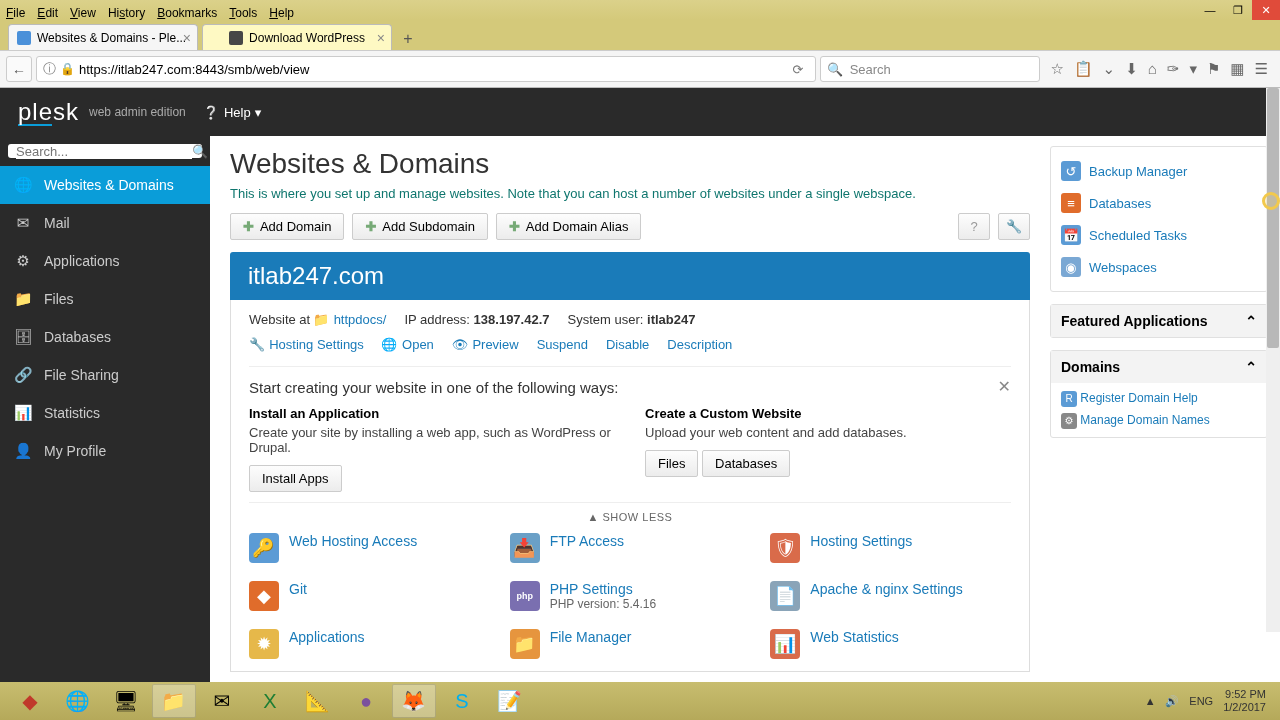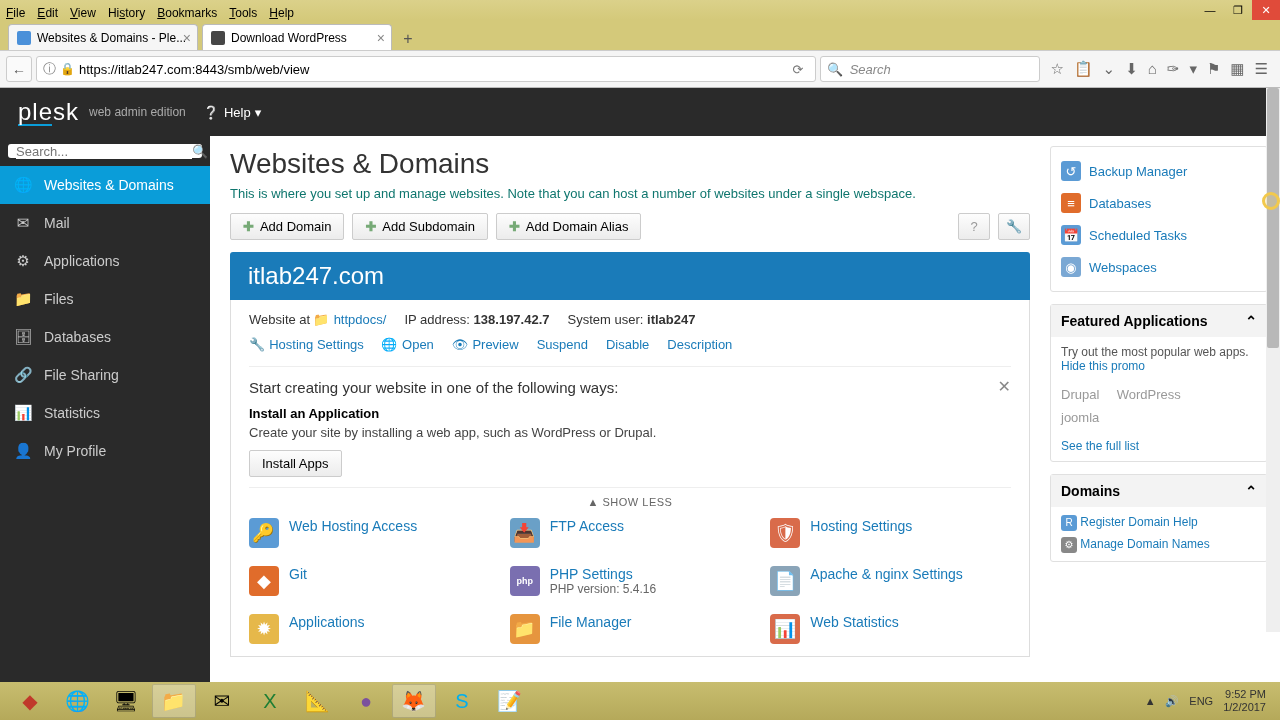--- a/index.html
+++ b/index.html
@@ -9,21 +9,21 @@
 .menubar { height:20px; background:linear-gradient(#dbd18a,#d4c97a); display:flex; align-items:flex-end; padding:0 6px; font-size:12px; }
 .menubar span { margin-right:12px; cursor:default; }
 .menubar span u { text-decoration:underline; }
 .win-btns { position:absolute; top:0; right:0; display:flex; }
 .win-btns div { width:28px; height:20px; display:flex; align-items:center; justify-content:center; font-size:11px; }
 .win-close { background:#e04b3a; color:#fff; }
 
 
 .tabbar { height:30px; background:#d4c97a; display:flex; align-items:flex-end; padding-left:8px; }
 .tab { height:26px; background:#f6f6f6; border:1px solid #bbb; border-bottom:none; border-radius:4px 4px 0 0; display:flex; align-items:center; padding:0 8px; font-size:12px; margin-right:4px; min-width:190px; position:relative; }
-.tab.inactive { background:#ffffff; }
+.tab.inactive { background:#fef9c3;justify-content:center; }
 .tab .favicon { width:14px; height:14px; background:#4a90d9; border-radius:2px; margin-right:6px; }
 .tab .close { position:absolute; right:6px; color:#888; font-size:14px; }
 .newtab { width:24px; height:22px; display:flex; align-items:center; justify-content:center; font-size:16px; color:#555; }
 
 
 .urlbar { height:38px; background:#f5f5f5; border-top:1px solid #ccc; border-bottom:1px solid #bbb; display:flex; align-items:center; padding:0 6px; gap:4px; }
 .nav-btn { width:26px; height:26px; border:1px solid #ccc; border-radius:3px; display:flex; align-items:center; justify-content:center; font-size:14px; color:#555; background:#fafafa; }
 .url-field { flex:1; height:26px; border:1px solid #ccc; border-radius:3px; display:flex; align-items:center; padding:0 6px; font-size:13px; background:#fff; }
 .url-field .lock { color:#b89b3b; margin-right:4px; font-size:12px; }
 .reload { margin-left:auto; margin-right:6px; color:#777; }
@@ -141,21 +141,21 @@
 <div class="urlbar">
   <div class="nav-btn">←</div>
   <div class="url-field">
     <span style="color:#888;margin-right:4px;">ⓘ</span>
     <span class="lock">🔒</span>
     <span>https://itlab247.com:8443/smb/web/view</span>
     <span class="reload">⟳</span>
   </div>
   <div class="search-field">
     <span style="margin-right:6px;">🔍</span>
-    <span style="font-style:italic;">Search</span>
+    <span style="">Search</span>
   </div>
   <div class="toolbar-icons">
     <span>☆</span>
     <span>📋</span>
     <span>⌄</span>
     <span>⬇</span>
     <span>⌂</span>
     <span>✑</span>
     <span>▾</span>
     <span>⚑</span>
@@ -260,20 +260,26 @@
 
       <div class="promo">
         <span class="close-x">✕</span>
         <div class="promo-title">Start creating your website in one of the following ways:</div>
         <div class="promo-cols">
           <div class="promo-col">
             <h4>Install an Application</h4>
             <p>Create your site by installing a web app, such as WordPress or Drupal.</p>
             <div class="btn" style="display:inline-flex">Install Apps</div>
           </div>
+          <div class="promo-col">
+            <h4>Create a Custom Website</h4>
+            <p>Upload your web content and add databases.</p>
+            <div class="btn" style="display:inline-flex">Files</div>
+            <div class="btn" style="display:inline-flex">Databases</div>
+          </div>
         </div>
       </div>
 
       <div class="showless">▲ <span>SHOW LESS</span></div>
 
       <div class="tool-grid" id="tool-grid">
           <div class="tool">
             <div class="ticon" style="background:#5b9bd5">🔑</div>
             <div><a>Web Hosting Access</a></div>
           </div>
@@ -321,30 +327,20 @@
         <a><span class="ql-ico" style="background:#e06c2b">≡</span>Databases</a>
         <a><span class="ql-ico" style="background:#5b9bd5">📅</span>Scheduled Tasks</a>
         <a><span class="ql-ico" style="background:#7aa8d4">◉</span>Webspaces</a>
       </div>
 
     <div class="panel">
       <div class="panel-h">
           <span>Featured Applications</span>
           <span>⌃</span>
         </div>
-      <div class="panel-b">
-        <div>Try out the most popular web apps.</div>
-        <a>Hide this promo</a>
-        <div style="margin-top:10px;">
-          <span class="app-tag">Drupal</span>
-          <span class="app-tag">WordPress</span><br>
-          <span class="app-tag">joomla</span>
-        </div>
-        <div style="margin-top:10px;"><a>See the full list</a></div>
-      </div>
     </div>
 
     <div class="panel">
       <div class="panel-h">
           <span>Domains</span>
           <span>⌃</span>
         </div>
       <div class="panel-b">
         <div><span style="display:inline-block;width:16px;height:16px;background:#5b9bd5;color:#fff;border-radius:3px;text-align:center;font-size:10px;line-height:16px;">R</span> <a>Register Domain Help</a></div>
         <div style="margin-top:6px;"><span style="display:inline-block;width:16px;height:16px;background:#888;color:#fff;border-radius:3px;text-align:center;font-size:10px;line-height:16px;">⚙</span> <a>Manage Domain Names</a></div>

